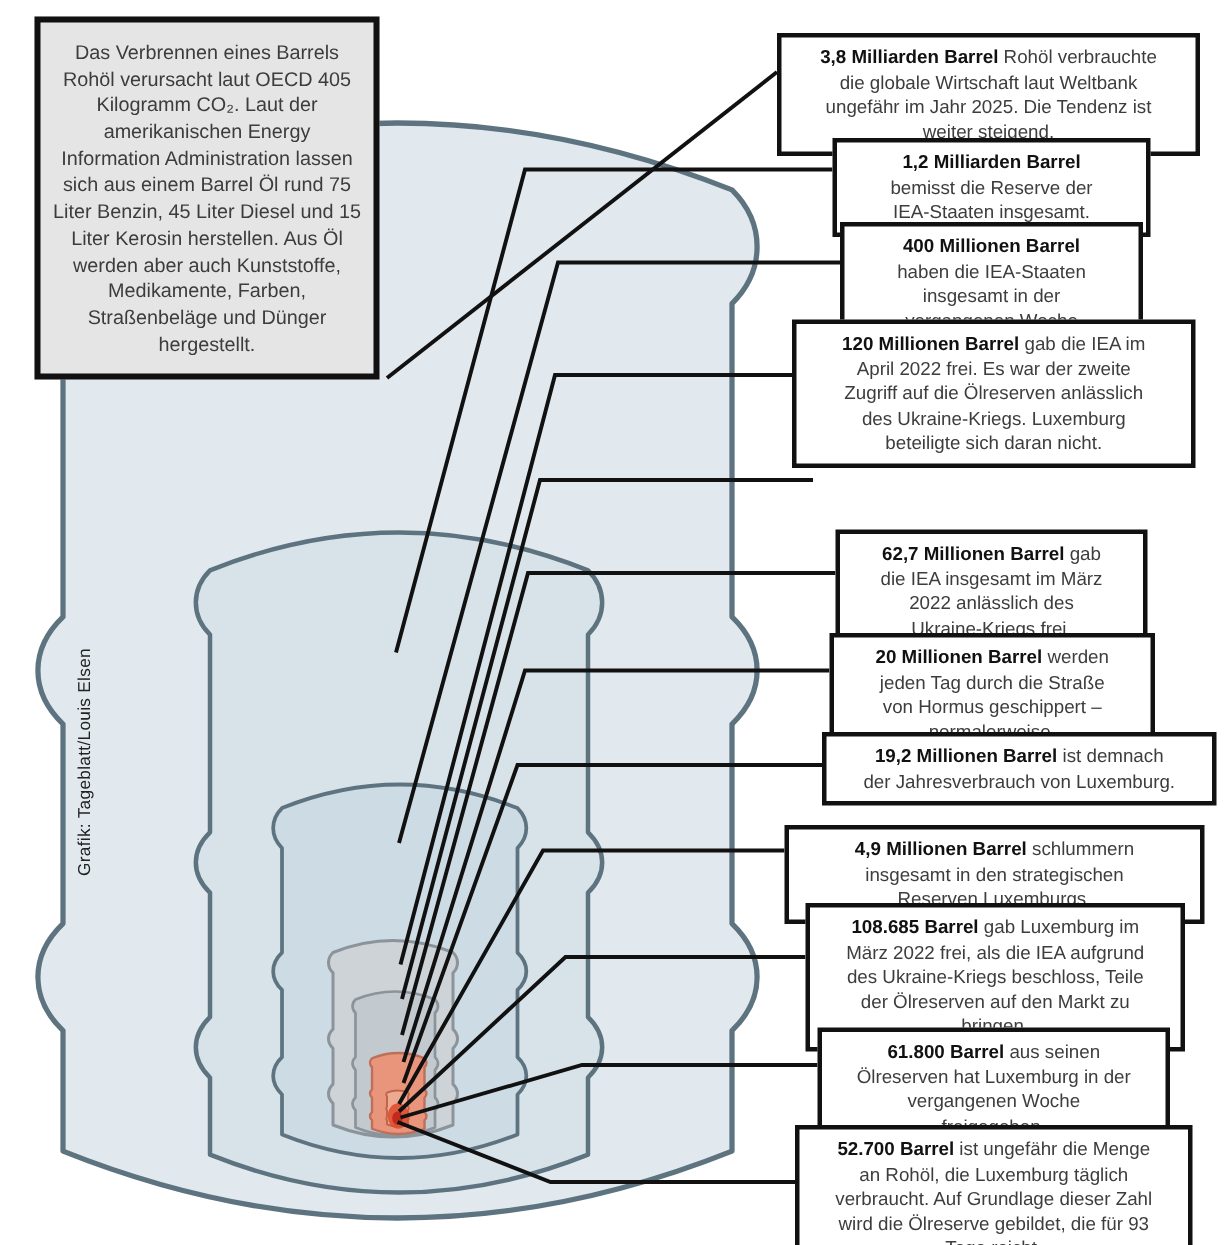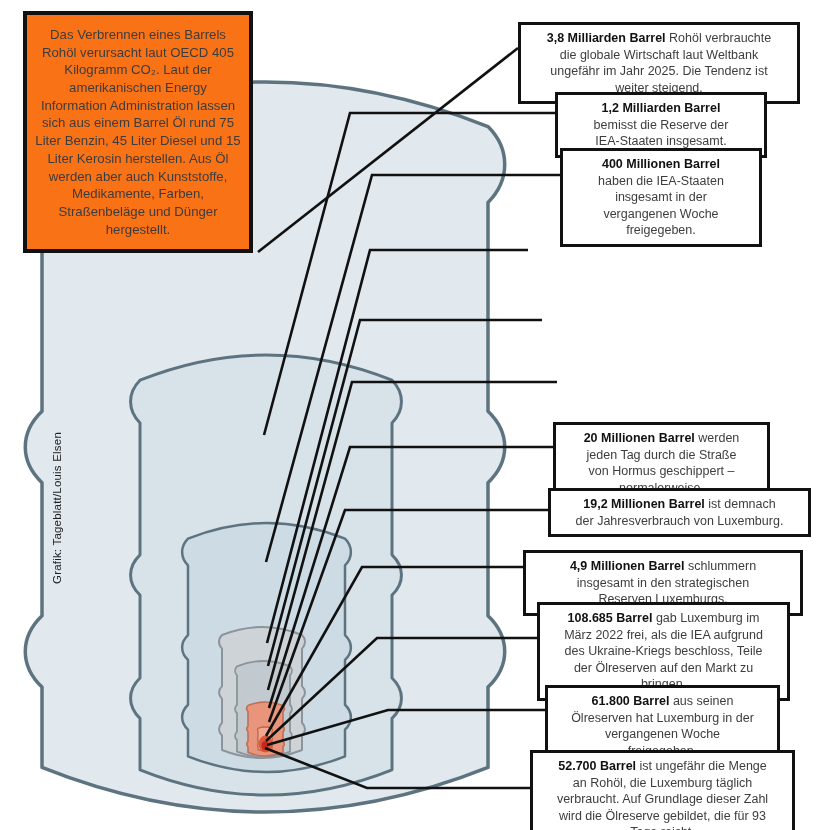--- a/index.html
+++ b/index.html
@@ -7,21 +7,21 @@
     position:relative;
     width:820px;height:830px;
     background:#ffffff;
     font-family:"Liberation Sans","DejaVu Sans",sans-serif;
     overflow:hidden;
   }
   .stage svg{position:absolute;left:0;top:0;}
   .info-box{
     position:absolute;left:23px;top:11px;width:230px;
     box-sizing:border-box;
-    background:#f97316;border:4px solid #111111;
+    background:#e5e5e5;border:4px solid #111111;
     padding:11px 8px;
     font-size:13.2px;line-height:1.34;text-align:center;color:#3c3c3c;
   }
   .label-box{
     position:absolute;box-sizing:border-box;
     background:#ffffff;border:3px solid #111111;
     padding:5px 23px;
     font-size:12.5px;line-height:1.32;text-align:center;color:#3d3d3d;
   }
   .label-box b{color:#111111;}
@@ -68,20 +68,22 @@
 
   <div class="info-box">
     <span>Das Verbrennen eines Barrels Rohöl verursacht laut OECD 405 Kilogramm CO₂. Laut der amerikanischen Energy Information Administration lassen sich aus einem Barrel Öl rund 75 Liter Benzin, 45 Liter Diesel und 15 Liter Kerosin herstellen. Aus Öl werden aber auch Kunststoffe, Medikamente, Farben, Straßenbeläge und Dünger hergestellt.</span>
   </div>
 
   <div class="credit">Grafik: Tageblatt/Louis Elsen</div>
 
   <div class="label-box" style="left: 518px; top: 22px; width: 282px;"><b>3,8 Milliarden Barrel</b> <span>Rohöl verbrauchte die globale Wirtschaft laut Weltbank ungefähr im Jahr 2025. Die Tendenz ist weiter steigend.</span></div>
   <div class="label-box" style="left: 555px; top: 92px; width: 212px; text-align: center;"><b>1,2 Milliarden Barrel</b> <span>bemisst die Reserve der IEA-Staaten insgesamt.</span></div>
   <div class="label-box" style="left: 560px; top: 148px; width: 202px;"><b>400 Millionen Barrel</b> <span>haben die IEA-Staaten insgesamt in der vergangenen Woche freigegeben.</span></div>
+  <div class="label-box" style="left: 528px; top: 213px; width: 269px;"><b>120 Millionen Barrel</b> <span>gab die IEA im April 2022 frei. Es war der zweite Zugriff auf die Ölreserven anlässlich des Ukraine-Kriegs. Luxemburg beteiligte sich daran nicht.</span></div>
+  <div class="label-box" style="left: 557px; top: 353px; width: 208px;"><b>62,7 Millionen Barrel</b> <span>gab die IEA insgesamt im März 2022 anlässlich des Ukraine-Kriegs frei.</span></div>
   <div class="label-box" style="left: 553px; top: 422px; width: 217px;"><b>20 Millionen Barrel</b> <span>werden jeden Tag durch die Straße von Hormus geschippert – normalerweise.</span></div>
   <div class="label-box" style="left: 548px; top: 488px; width: 263px;"><b>19,2 Millionen Barrel</b> <span>ist demnach der Jahresverbrauch von Luxemburg.</span></div>
   <div class="label-box" style="left: 523px; top: 550px; width: 280px;"><b>4,9 Millionen Barrel</b> <span>schlummern insgesamt in den strategischen Reserven Luxemburgs.</span></div>
   <div class="label-box" style="left: 537px; top: 602px; width: 253px;"><b>108.685 Barrel</b> <span>gab Luxemburg im März 2022 frei, als die IEA aufgrund des Ukraine-Kriegs beschloss, Teile der Ölreserven auf den Markt zu bringen.</span></div>
   <div class="label-box" style="left: 545px; top: 685px; width: 235px;"><b>61.800 Barrel</b> <span>aus seinen Ölreserven hat Luxemburg in der vergangenen Woche freigegeben.</span></div>
   <div class="label-box" style="left: 530px; top: 750px; width: 265px;"><b>52.700 Barrel</b> <span>ist ungefähr die Menge an Rohöl, die Luxemburg täglich verbraucht. Auf Grundlage dieser Zahl wird die Ölreserve gebildet, die für 93 Tage reicht.</span></div>
 
 </div>
 
 </body></html>

